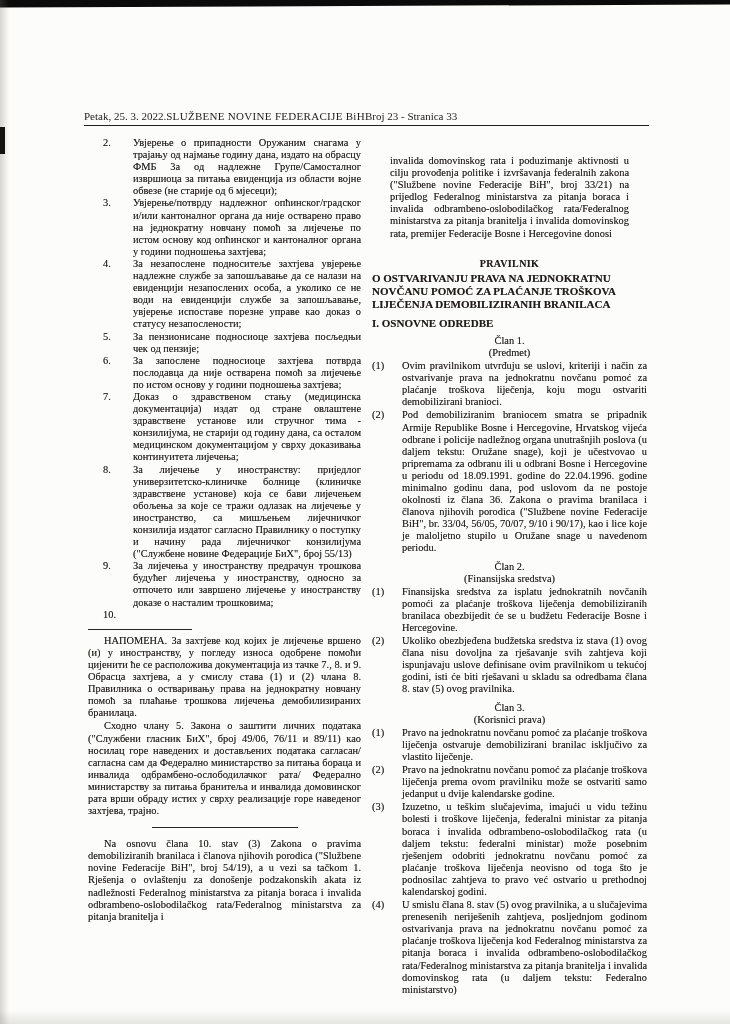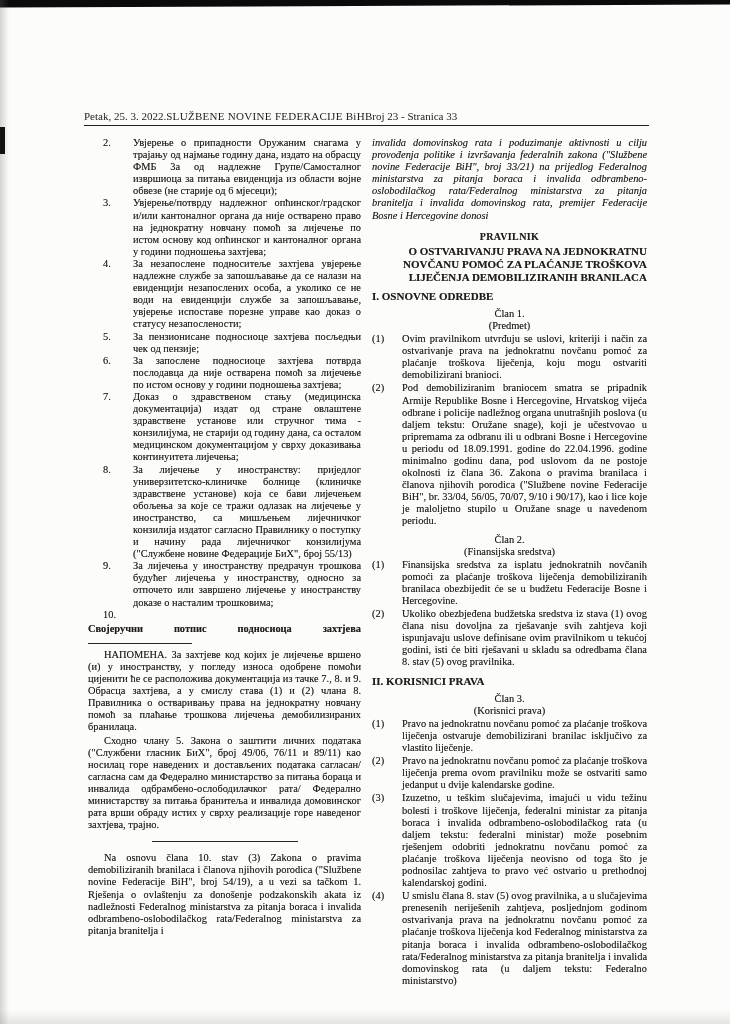--- a/index.html
+++ b/index.html
@@ -32,23 +32,23 @@
   .li{display:flex;}
   .li .no{flex:0 0 45px;padding-left:15px;box-sizing:border-box;}
   .li .tx{flex:1;text-align:justify;}
 
   .sig{font-weight:bold;text-align:justify;text-align-last:justify;margin-top:2px;}
   .fn-rule{width:104px;border:none;border-top:1.2px solid #2a2622;margin:8px 0 5px 0;}
   .note{font-weight:normal;text-align:justify;text-indent:16px;margin:0;}
   .plain-indent{text-align:justify;text-indent:16px;margin:1px 0 0 0;}
   .center-rule{width:146px;border:none;border-top:1.2px solid #2a2622;margin:10px auto 10px auto;}
 
-  .intro{text-align:justify;margin:0;font-style:italic;}
+  .intro{text-align:justify;margin:18px;}
   .doc-title{text-align:center;font-weight:bold;font-size:10px;margin-top:9px;letter-spacing:0.4px;}
-  .doc-subtitle{text-align:right;font-weight:bold;font-size:11px;line-height:13px;margin-top:2px;}
+  .doc-subtitle{text-align:left;font-weight:bold;font-size:11px;line-height:13px;margin-top:2px;}
   .section-heading{font-weight:bold;font-size:11px;margin-top:6px;}
   .clan-heading{text-align:center;margin-top:6px;}
   .clan-sub{text-align:center;}
   .ri{display:flex;margin-top:1px;}
   .ri .no{flex:0 0 30px;}
   .ri .tx{flex:1;text-align:justify;}
 </style>
 </head>
 <body>
 
@@ -93,21 +93,20 @@
     <span class="tx">За лијечење у иностранству: приједлог универзитетско-клиничке болнице (клиничке здравствене установе) која се бави лијечењем обољења за које се тражи одлазак на лијечење у иностранство, са мишљењем лијечничког конзилија издатог сагласно Правилнику о поступку и начину рада лијечничког конзилијума ("Службене новине Федерације БиХ", број 55/13)</span>
   </div>
   <div class="li">
     <span class="no">9.</span>
     <span class="tx">За лијечења у иностранству предрачун трошкова будућег лијечења у иностранству, односно за отпочето или завршено лијечење у иностранству доказе о насталим трошковима;</span>
   </div>
   <div class="li">
     <span class="no">10.</span>
   </div>
 
-  <div class="sig">Својеручни потпис подносиоца захтјева</div>
 
   <hr class="fn-rule">
 
   <p class="note">НАПОМЕНА. За захтјеве код којих је лијечење вршено (и) у иностранству, у погледу износа одобрене помоћи цијенити ће се расположива документација из тачке 7., 8. и 9. Обрасца захтјева, а у смислу става (1) и (2) члана 8. Правилника о остваривању права на једнократну новчану помоћ за плаћање трошкова лијечења демобилизираних бранилаца.</p>
   <p class="plain-indent">Сходно члану 5. Закона о заштити личних података ("Службени гласник БиХ", број 49/06, 76/11 и 89/11) као носилац горе наведених и достављених података сагласан/сагласна сам да Федерално министарство за питања бораца и инвалида одбрамбено-ослободилачког рата/ Федерално министарству за питања бранитеља и инвалида домовинског рата врши обраду истих у сврху реализације горе наведеног захтјева, трајно.</p>
 
   <hr class="center-rule">
 
   <p class="plain-indent">Na osnovu člana 10. stav (3) Zakona o pravima demobiliziranih branilaca i članova njihovih porodica ("Službene novine Federacije BiH", broj 54/19), a u vezi sa tačkom 1. Rješenja o ovlaštenju za donošenje podzakonskih akata iz nadležnosti Federalnog ministarstva za pitanja boraca i invalida odbrambeno-oslobodilačkog rata/Federalnog ministarstva za pitanja branitelja i</p>
 </div>
@@ -135,21 +134,20 @@
   <div class="clan-sub">(Finansijska sredstva)</div>
   <div class="ri">
     <span class="no">(1)</span>
     <span class="tx">Finansijska sredstva za isplatu jednokratnih novčanih pomoći za plaćanje troškova liječenja demobiliziranih branilaca obezbijedit će se u budžetu Federacije Bosne i Hercegovine.</span>
   </div>
   <div class="ri">
     <span class="no">(2)</span>
     <span class="tx">Ukoliko obezbjeđena budžetska sredstva iz stava (1) ovog člana nisu dovoljna za rješavanje svih zahtjeva koji ispunjavaju uslove definisane ovim pravilnikom u tekućoj godini, isti će biti rješavani u skladu sa odredbama člana 8. stav (5) ovog pravilnika.</span>
   </div>
 
-  <div class="section-heading">II. KORISNICI PRAVA</div>
 
   <div class="clan-heading">Član 3.</div>
   <div class="clan-sub">(Korisnici prava)</div>
   <div class="ri">
     <span class="no">(1)</span>
     <span class="tx">Pravo na jednokratnu novčanu pomoć za plaćanje troškova liječenja ostvaruje demobilizirani branilac isključivo za vlastito liječenje.</span>
   </div>
   <div class="ri">
     <span class="no">(2)</span>
     <span class="tx">Pravo na jednokratnu novčanu pomoć za plaćanje troškova liječenja prema ovom pravilniku može se ostvariti samo jedanput u dvije kalendarske godine.</span>

